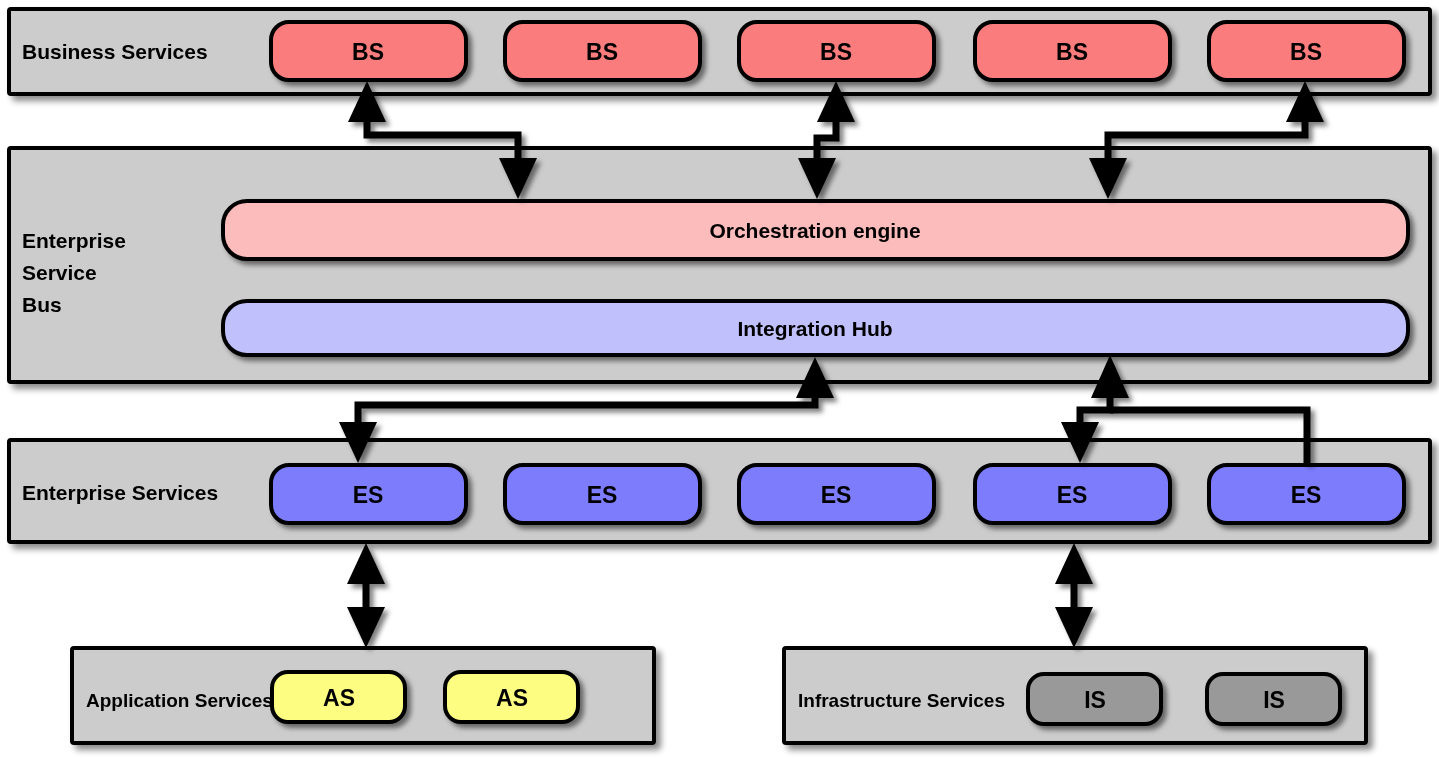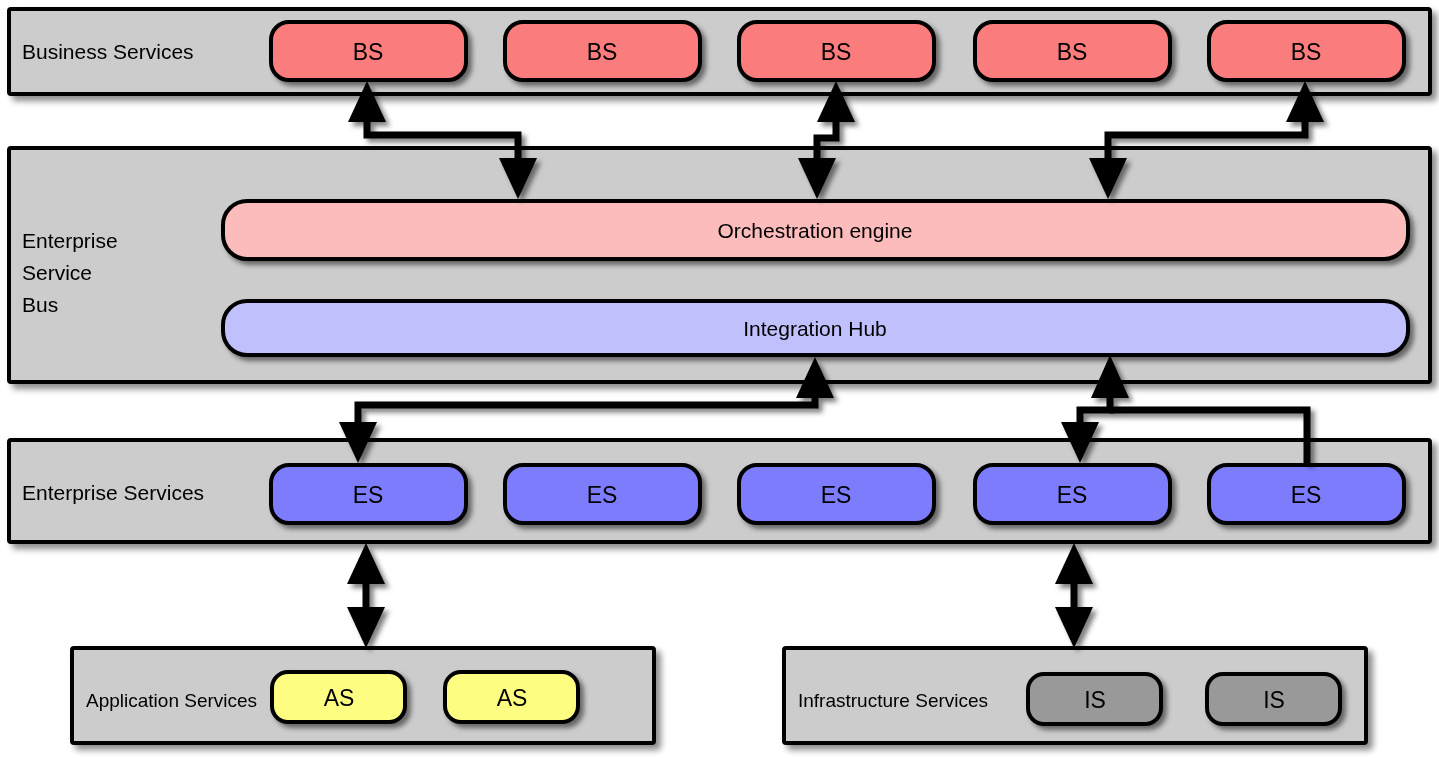--- a/index.html
+++ b/index.html
@@ -1,18 +1,18 @@
 <!DOCTYPE html>
 <html><head>
 <meta charset="utf-8">
 <style>
   html,body{margin:0;padding:0;background:#ffffff;}
   body{width:1439px;height:759px;overflow:hidden;
        font-family:"Liberation Sans","DejaVu Sans",sans-serif;}
-  #stage{position:relative;width:1439px;height:540px;}
+  #stage{position:relative;width:1439px;height:540px;font-weight:bold;}
   svg#diagram{position:absolute;left:0;top:0;width:1439px;height:759px;display:block;}
   text{font-family:"Liberation Sans","DejaVu Sans",sans-serif;fill:#000;}
   .band-label{font-size:21px;}
   .node-label{font-size:23px;text-anchor:middle;}
   .bar-label{font-size:21px;text-anchor:middle;}
   .sub-label{font-size:19px;}
 </style>
 </head>
 <body>
 

